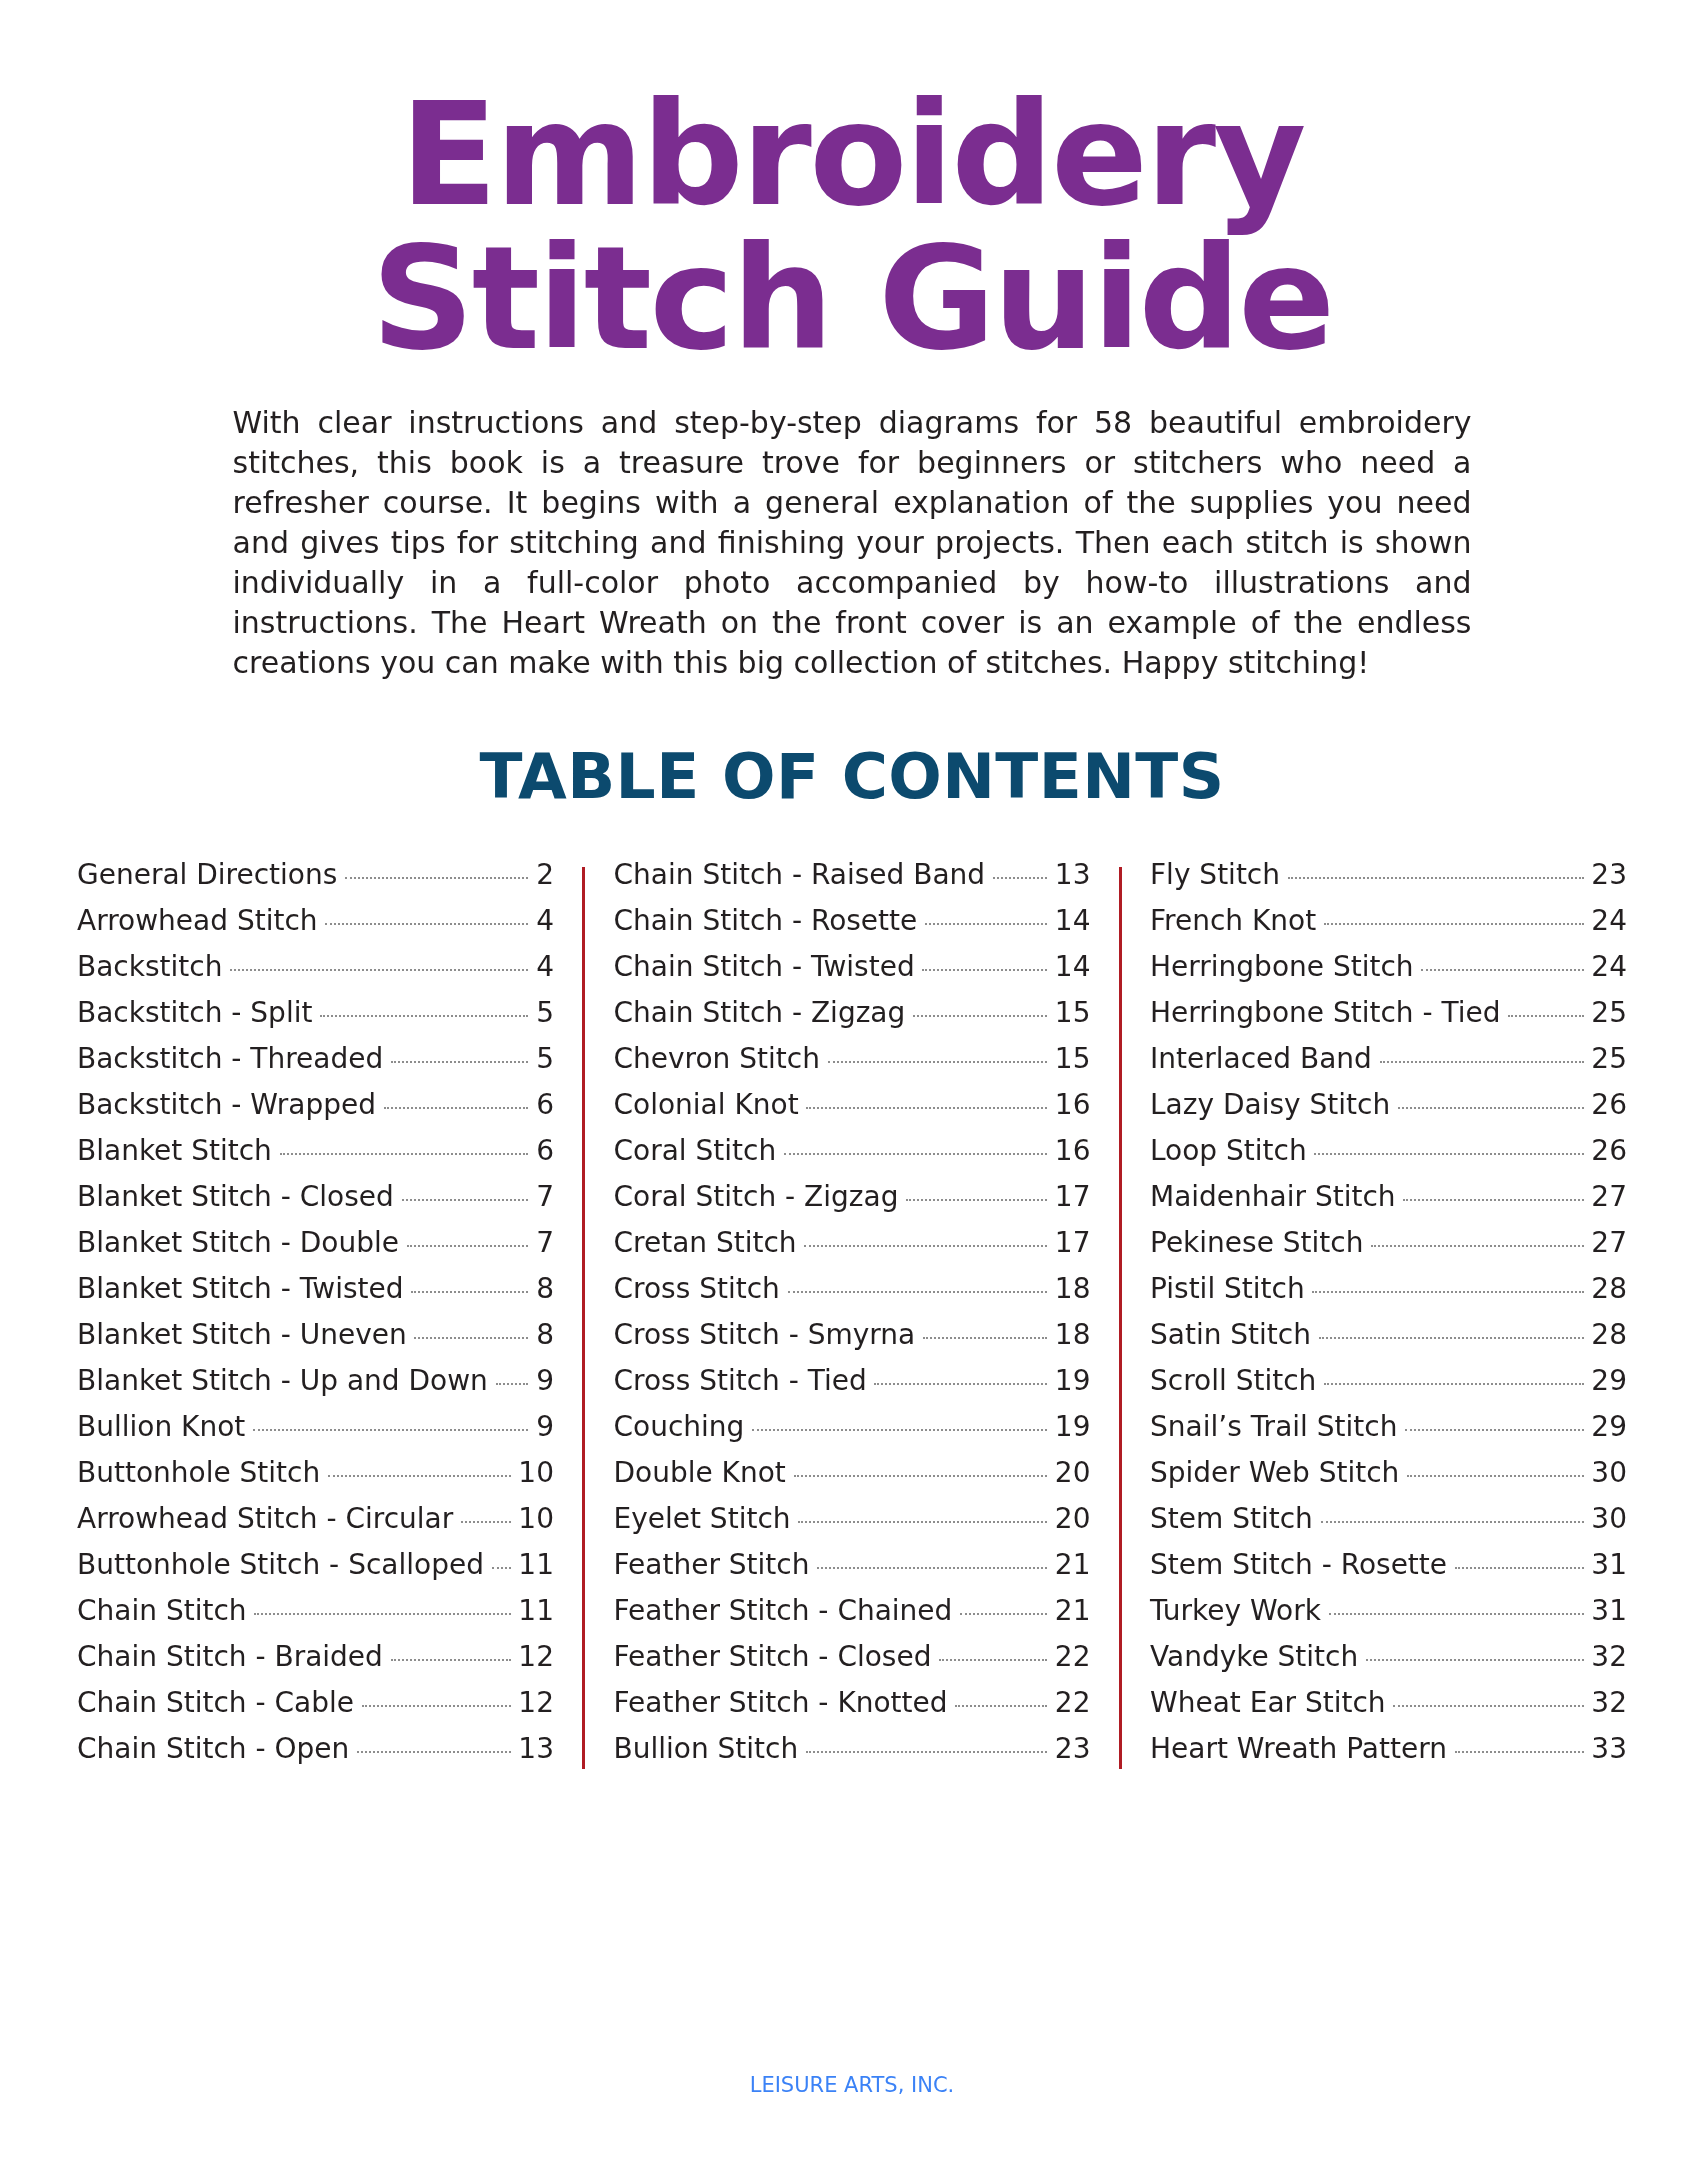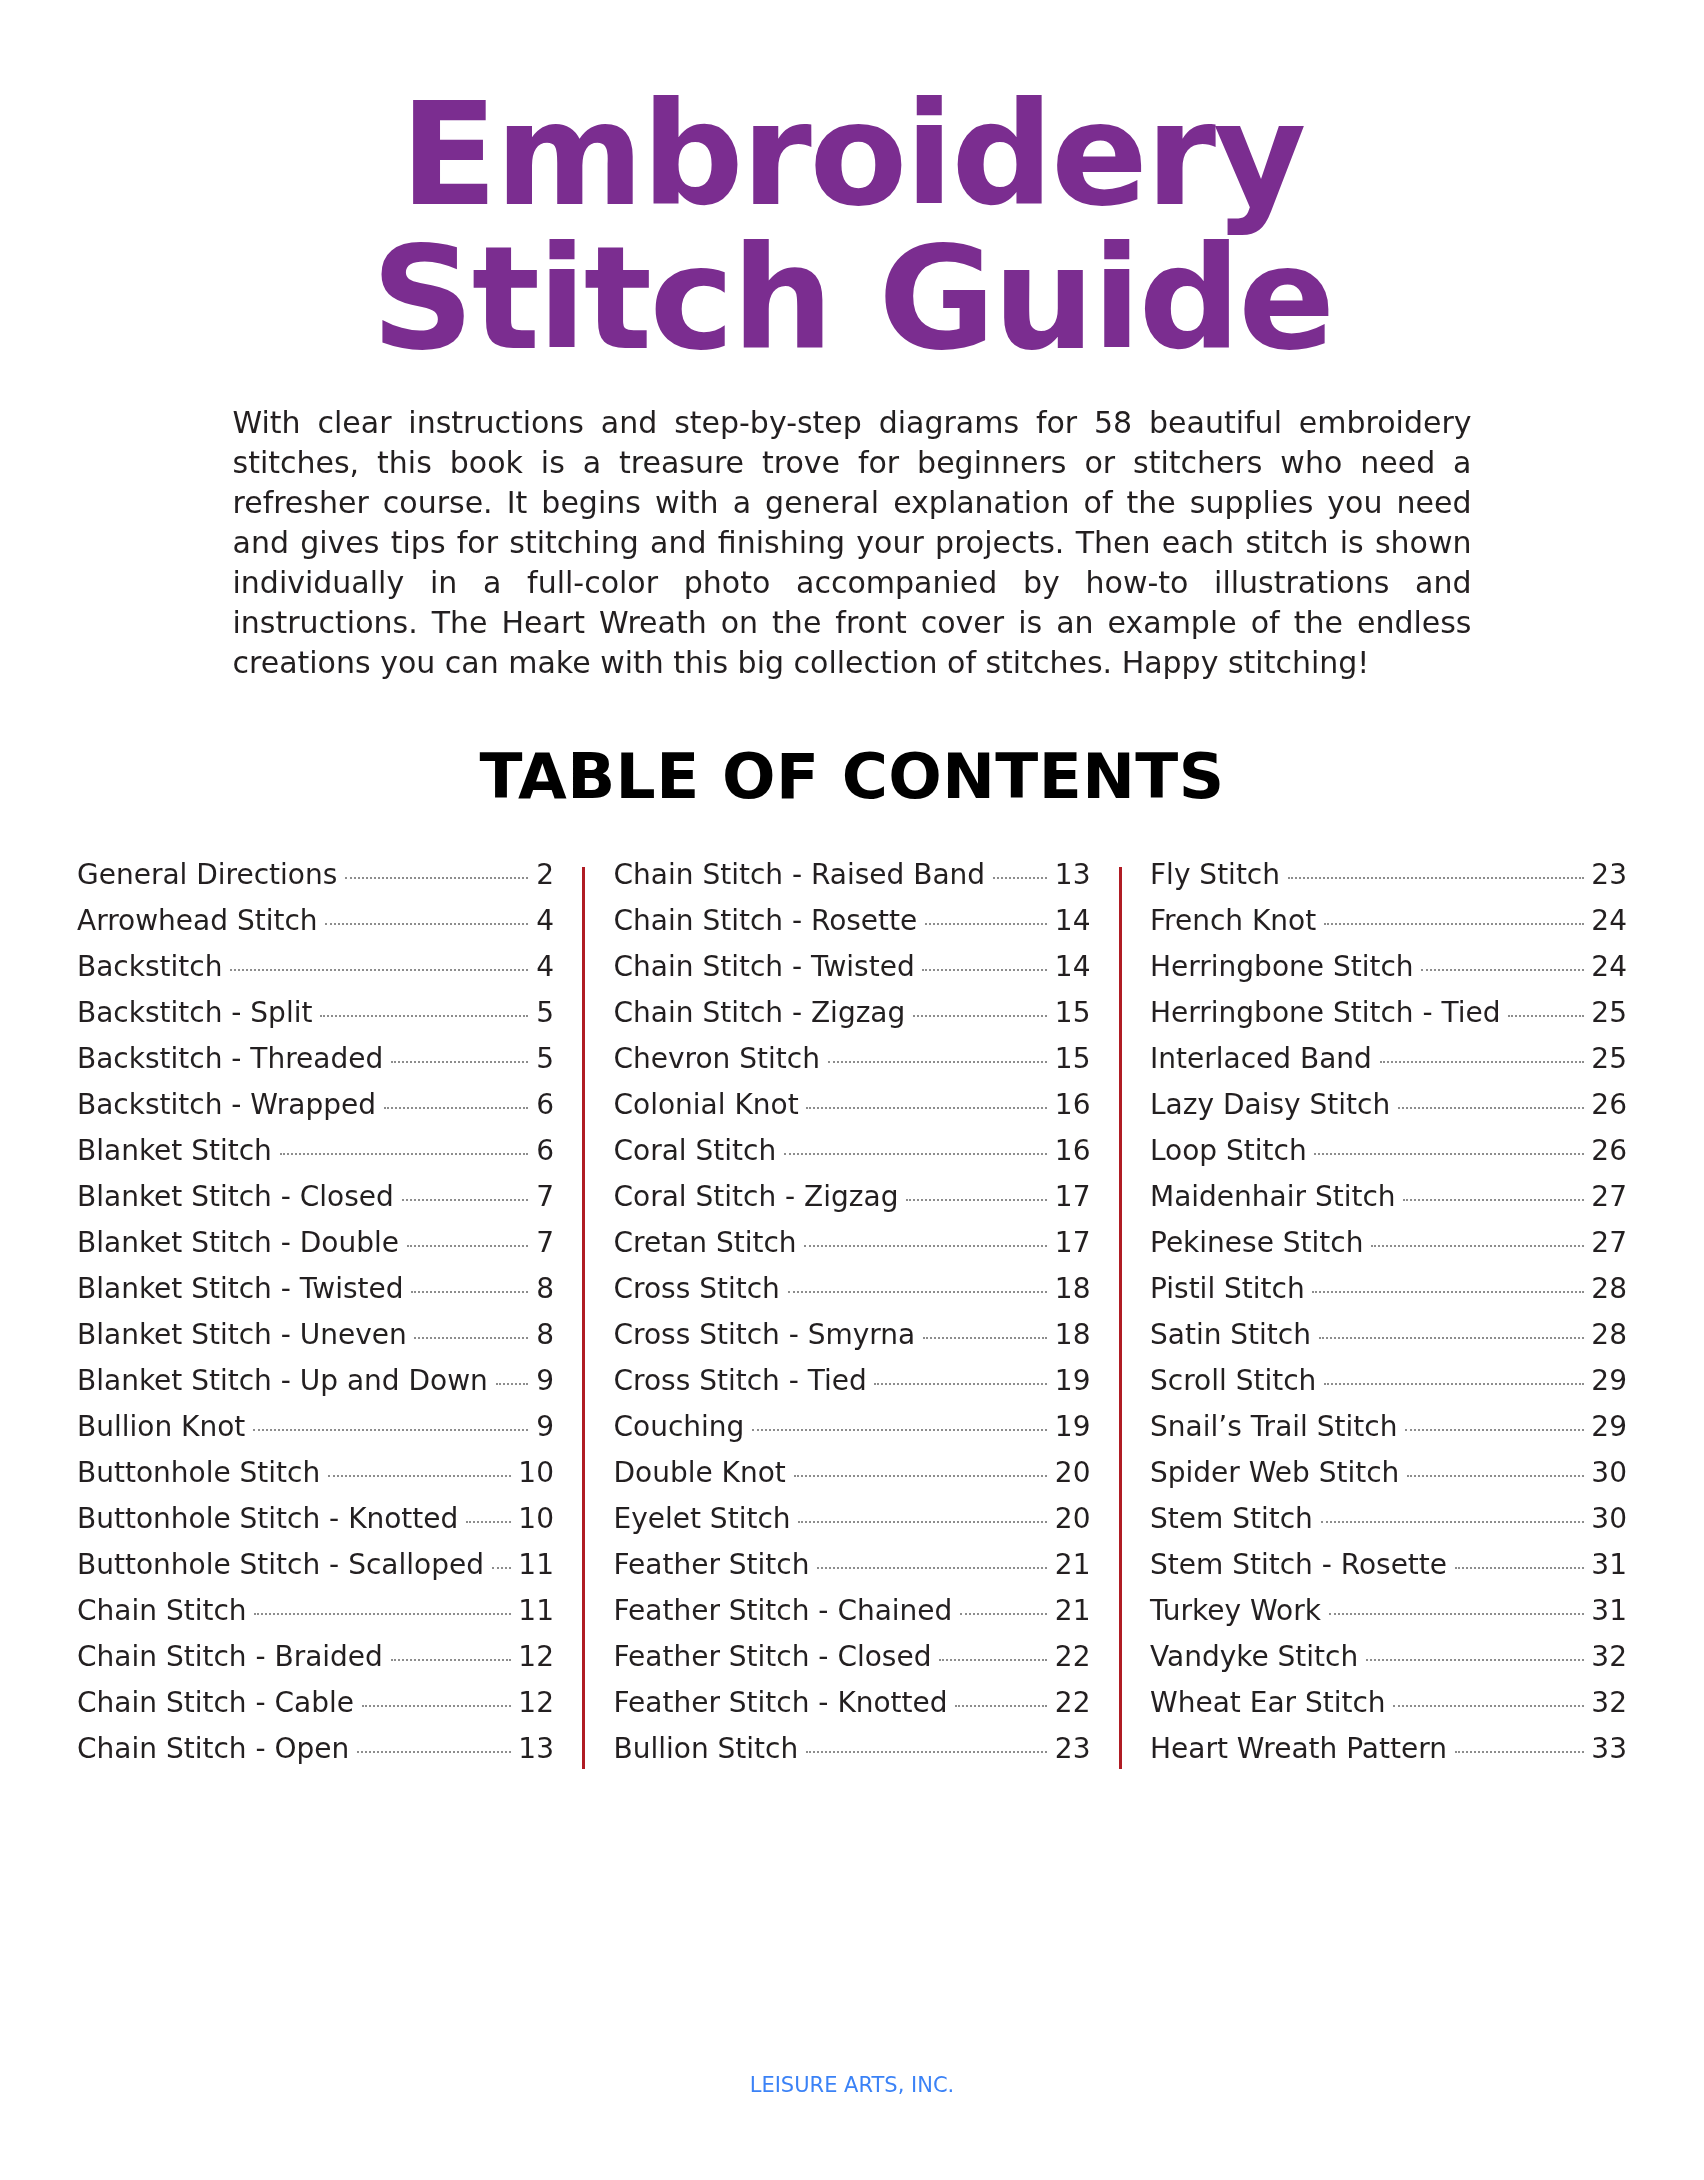--- a/index.html
+++ b/index.html
@@ -50,21 +50,21 @@
     text-align: justify;
   }
   .blurb p { margin: 0; }
 
   
   .toc-heading {
     margin-top: 58px;
     text-align: center;
     font-family: "DejaVu Sans", sans-serif;
     font-weight: bold;
-    color: #000000;
+    color: #0c4a6e;
     font-size: 63px;
     letter-spacing: 0.4px;
   }
 
   
   .toc {
     margin-top: 48px;
     display: flex;
     justify-content: space-between;
     align-items: stretch;
@@ -200,21 +200,21 @@
           <span class="toc-label">Bullion Knot</span>
           <span class="toc-dots"></span>
           <span class="toc-page">9</span>
         </div>
         <div class="toc-row">
           <span class="toc-label">Buttonhole Stitch</span>
           <span class="toc-dots"></span>
           <span class="toc-page">10</span>
         </div>
         <div class="toc-row">
-          <span class="toc-label">Buttonhole Stitch - Knotted</span>
+          <span class="toc-label">Arrowhead Stitch - Circular</span>
           <span class="toc-dots"></span>
           <span class="toc-page">10</span>
         </div>
         <div class="toc-row">
           <span class="toc-label">Buttonhole Stitch - Scalloped</span>
           <span class="toc-dots"></span>
           <span class="toc-page">11</span>
         </div>
         <div class="toc-row">
           <span class="toc-label">Chain Stitch</span>

